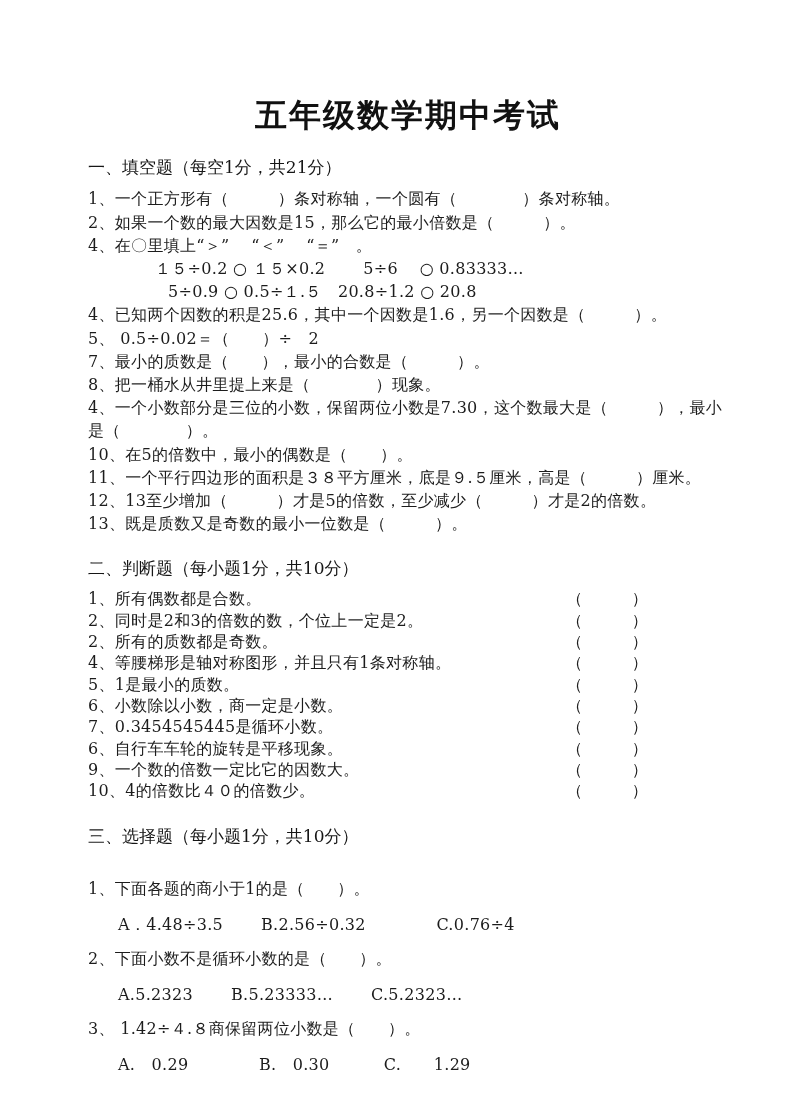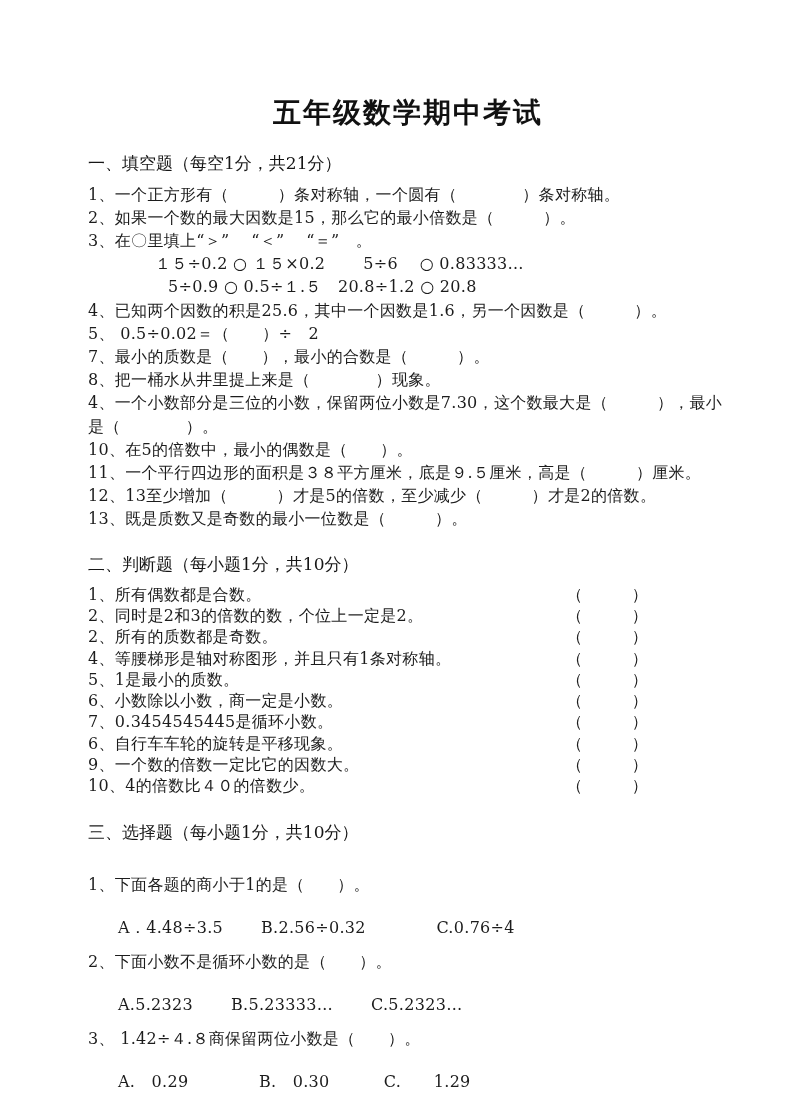--- a/index.html
+++ b/index.html
@@ -14,21 +14,21 @@
     background: #ffffff;
     color: #1c1c1c;
     font-family: "DejaVu Serif", "Liberation Serif", serif;
     font-size: 16px;
     box-sizing: border-box;
     padding: 96px 62px 0 88px;
     overflow: hidden;
   }
   .doc-title {
     text-align: center;
-    font-size: 28px;
+    font-size: 32px;
     font-weight: bold;
     letter-spacing: 2px;
     line-height: 1.2;
     margin: 0 0 22px 0;
     color: #111111;
   }
   .sec-heading {
     font-size: 17px;
     font-weight: normal;
     margin: 0 0 8px 0;
@@ -52,38 +52,38 @@
   .judge-bracket { white-space: pre; }
   .sec-choice { margin-top: 24px; }
   .sec-choice .sec-heading { margin-bottom: 30px; }
   .choice-q {
     line-height: 22px;
     margin-top: 12px;
     letter-spacing: 0.3px;
   }
   .choice-opts {
     line-height: 22px;
-    margin-top: 21px;
+    margin-top: 14px;
     margin-bottom: 12px;
     padding-left: 30px;
     letter-spacing: 0.3px;
   }
 </style>
 </head>
 <body>
 
 <div class="page">
 
   <h1 class="doc-title">五年级数学期中考试</h1>
 
   <div class="sec-fill">
     <div class="sec-heading">一、填空题（每空1分，共21分）</div>
     <div class="fill-line">1、一个正方形有（　　　）条对称轴，一个圆有（　　　　）条对称轴。</div>
     <div class="fill-line">2、如果一个数的最大因数是15，那么它的最小倍数是（　　　）。</div>
-    <div class="fill-line">3、在〇里填上“＞”　 “＜”　 “＝”　。</div>
+    <div class="fill-line">4、在〇里填上“＞”　 “＜”　 “＝”　。</div>
     <div class="fill-line indent1">１５÷0.2 ○ １５×0.2　　 5÷6　 ○ 0.83333…</div>
     <div class="fill-line indent2">5÷0.9 ○ 0.5÷１.５　20.8÷1.2 ○ 20.8</div>
     <div class="fill-line">4、已知两个因数的积是25.6，其中一个因数是1.6，另一个因数是（　　　）。</div>
     <div class="fill-line">5、 0.5÷0.02＝（　　）÷　2</div>
     <div class="fill-line">7、最小的质数是（　　），最小的合数是（　　　）。</div>
     <div class="fill-line">8、把一桶水从井里提上来是（　　　　）现象。</div>
     <div class="fill-line">4、一个小数部分是三位的小数，保留两位小数是7.30，这个数最大是（　　　），最小是（　　　　）。</div>
     <div class="fill-line">10、在5的倍数中，最小的偶数是（　　）。</div>
     <div class="fill-line">11、一个平行四边形的面积是３８平方厘米，底是９.５厘米，高是（　　　）厘米。</div>
     <div class="fill-line">12、13至少增加（　　　）才是5的倍数，至少减少（　　　）才是2的倍数。</div>

